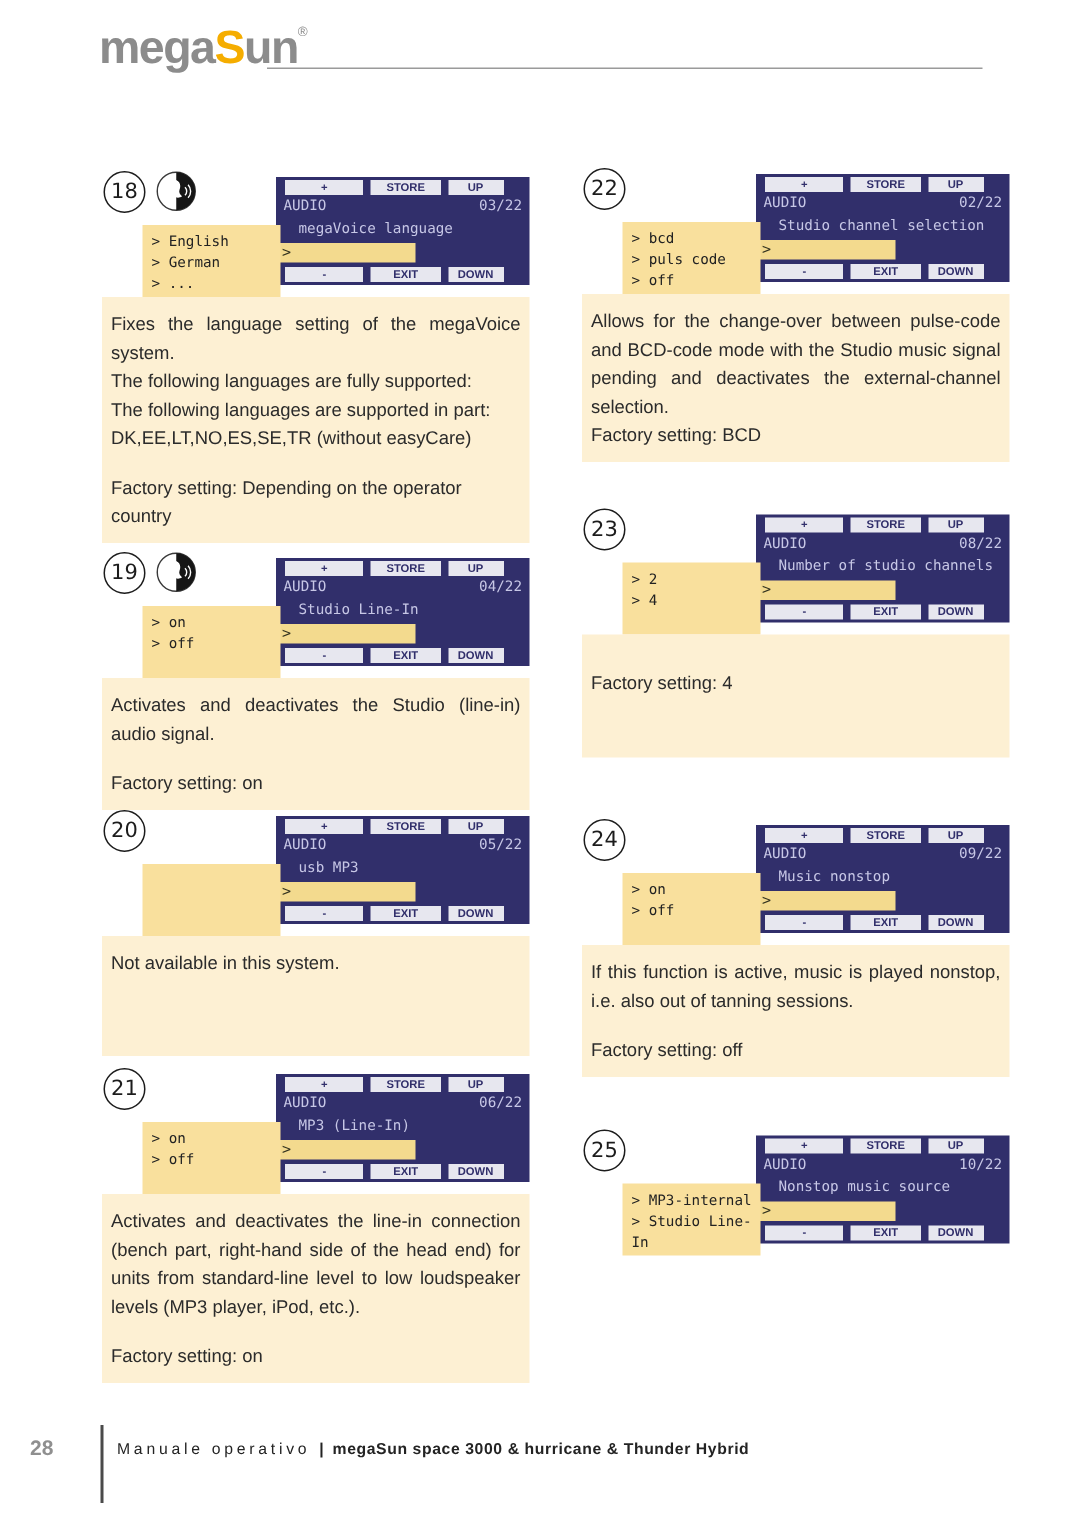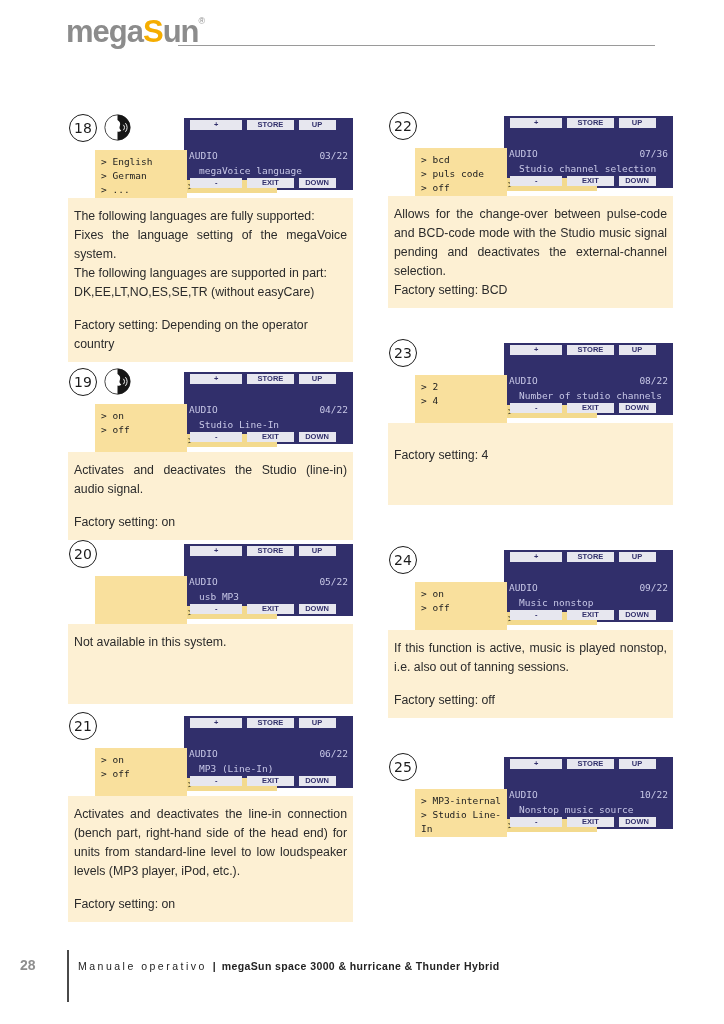--- a/index.html
+++ b/index.html
@@ -25,21 +25,21 @@
   
   .lcd { position:absolute; left:116px; top:6px; width:169px; height:72px;
          background:#312f6b; font-family:"DejaVu Sans Mono", monospace; }
   .btnrow { display:flex; gap:5px; padding:2px 9px 0 6px; }
   .btnrow.bottom { position:absolute; left:0; right:0; bottom:2px; }
   .lcd-btn { background:#e7e7ef; color:#312f6b; height:10px; line-height:10px;
              font-size:7.5px; font-weight:bold; text-align:center;
              font-family:"Liberation Sans", sans-serif; }
   .b1 { width:34%; } .b2 { width:30%; } .b3 { width:24%; }
   .lcd-titlerow { display:flex; justify-content:space-between; padding:0 5px;
-                  margin-top:20px; color:#c7c7e6; font-size:9.5px;text-align:center; }
+                  margin-top:2px; color:#c7c7e6; font-size:9.5px;text-align:center; }
   .lcd-sub { padding:0 15px; margin-top:4px; color:#c7c7e6; font-size:9.5px; white-space:nowrap; }
   .lcd-bar { margin-top:4px; width:55%; height:13px; background:#f3da8e;
              color:#33331f; font-size:10px; line-height:13px; padding-left:4px;
              box-sizing:border-box; }
 
   
   .options { position:absolute; left:0; top:38px; width:92px; height:48px;
              background:#f9e09d; box-sizing:border-box; padding:5px 0 0 6px;
              font-family:"DejaVu Sans Mono", monospace; font-size:9.5px;
              line-height:14px; color:#222;margin-left:27px; }
@@ -97,22 +97,22 @@
         <span class="lcd-btn b2">EXIT</span>
         <span class="lcd-btn b3">DOWN</span>
       </div>
     </div>
     <div class="options">
       <div>&gt; English</div>
       <div>&gt; German</div>
       <div>&gt; ...</div>
     </div>
     <div class="para" style="min-height:157px;">
+      <div class="line">Fixes the language setting of the megaVoice system.</div>
       <div class="line">The following languages are fully supported:</div>
-      <div class="line">Fixes the language setting of the megaVoice system.</div>
       <div class="line">The following languages are supported in part:</div>
       <div class="line">DK,EE,LT,NO,ES,SE,TR (without easyCare)</div>
       <div class="factory"><b>Factory setting</b><span>: Depending on the operator country</span></div>
     </div>
   </div>
 
   <div class="item" style="left:68px; top:366px; height:165px;">
     <div class="num-badge">19</div>
     <svg class="voice-icon" width="27" height="27" viewBox="0 0 26 26">
       <circle cx="13" cy="13" r="12.2" fill="#ffffff" stroke="#3a3a3a" stroke-width="0.9"></circle>
@@ -208,21 +208,21 @@
   <div class="item" style="left:388px; top:110px; height:190px;">
     <div class="num-badge">22</div>
     <div class="lcd">
       <div class="btnrow">
         <span class="lcd-btn b1">+</span>
         <span class="lcd-btn b2">STORE</span>
         <span class="lcd-btn b3">UP</span>
       </div>
       <div class="lcd-titlerow">
         <span>AUDIO</span>
-        <span>07/36</span>
+        <span>02/22</span>
       </div>
       <div class="lcd-sub">Studio channel selection</div>
       <div class="lcd-bar">&gt;</div>
       <div class="btnrow bottom">
         <span class="lcd-btn b1">-</span>
         <span class="lcd-btn b2">EXIT</span>
         <span class="lcd-btn b3">DOWN</span>
       </div>
     </div>
     <div class="options">

